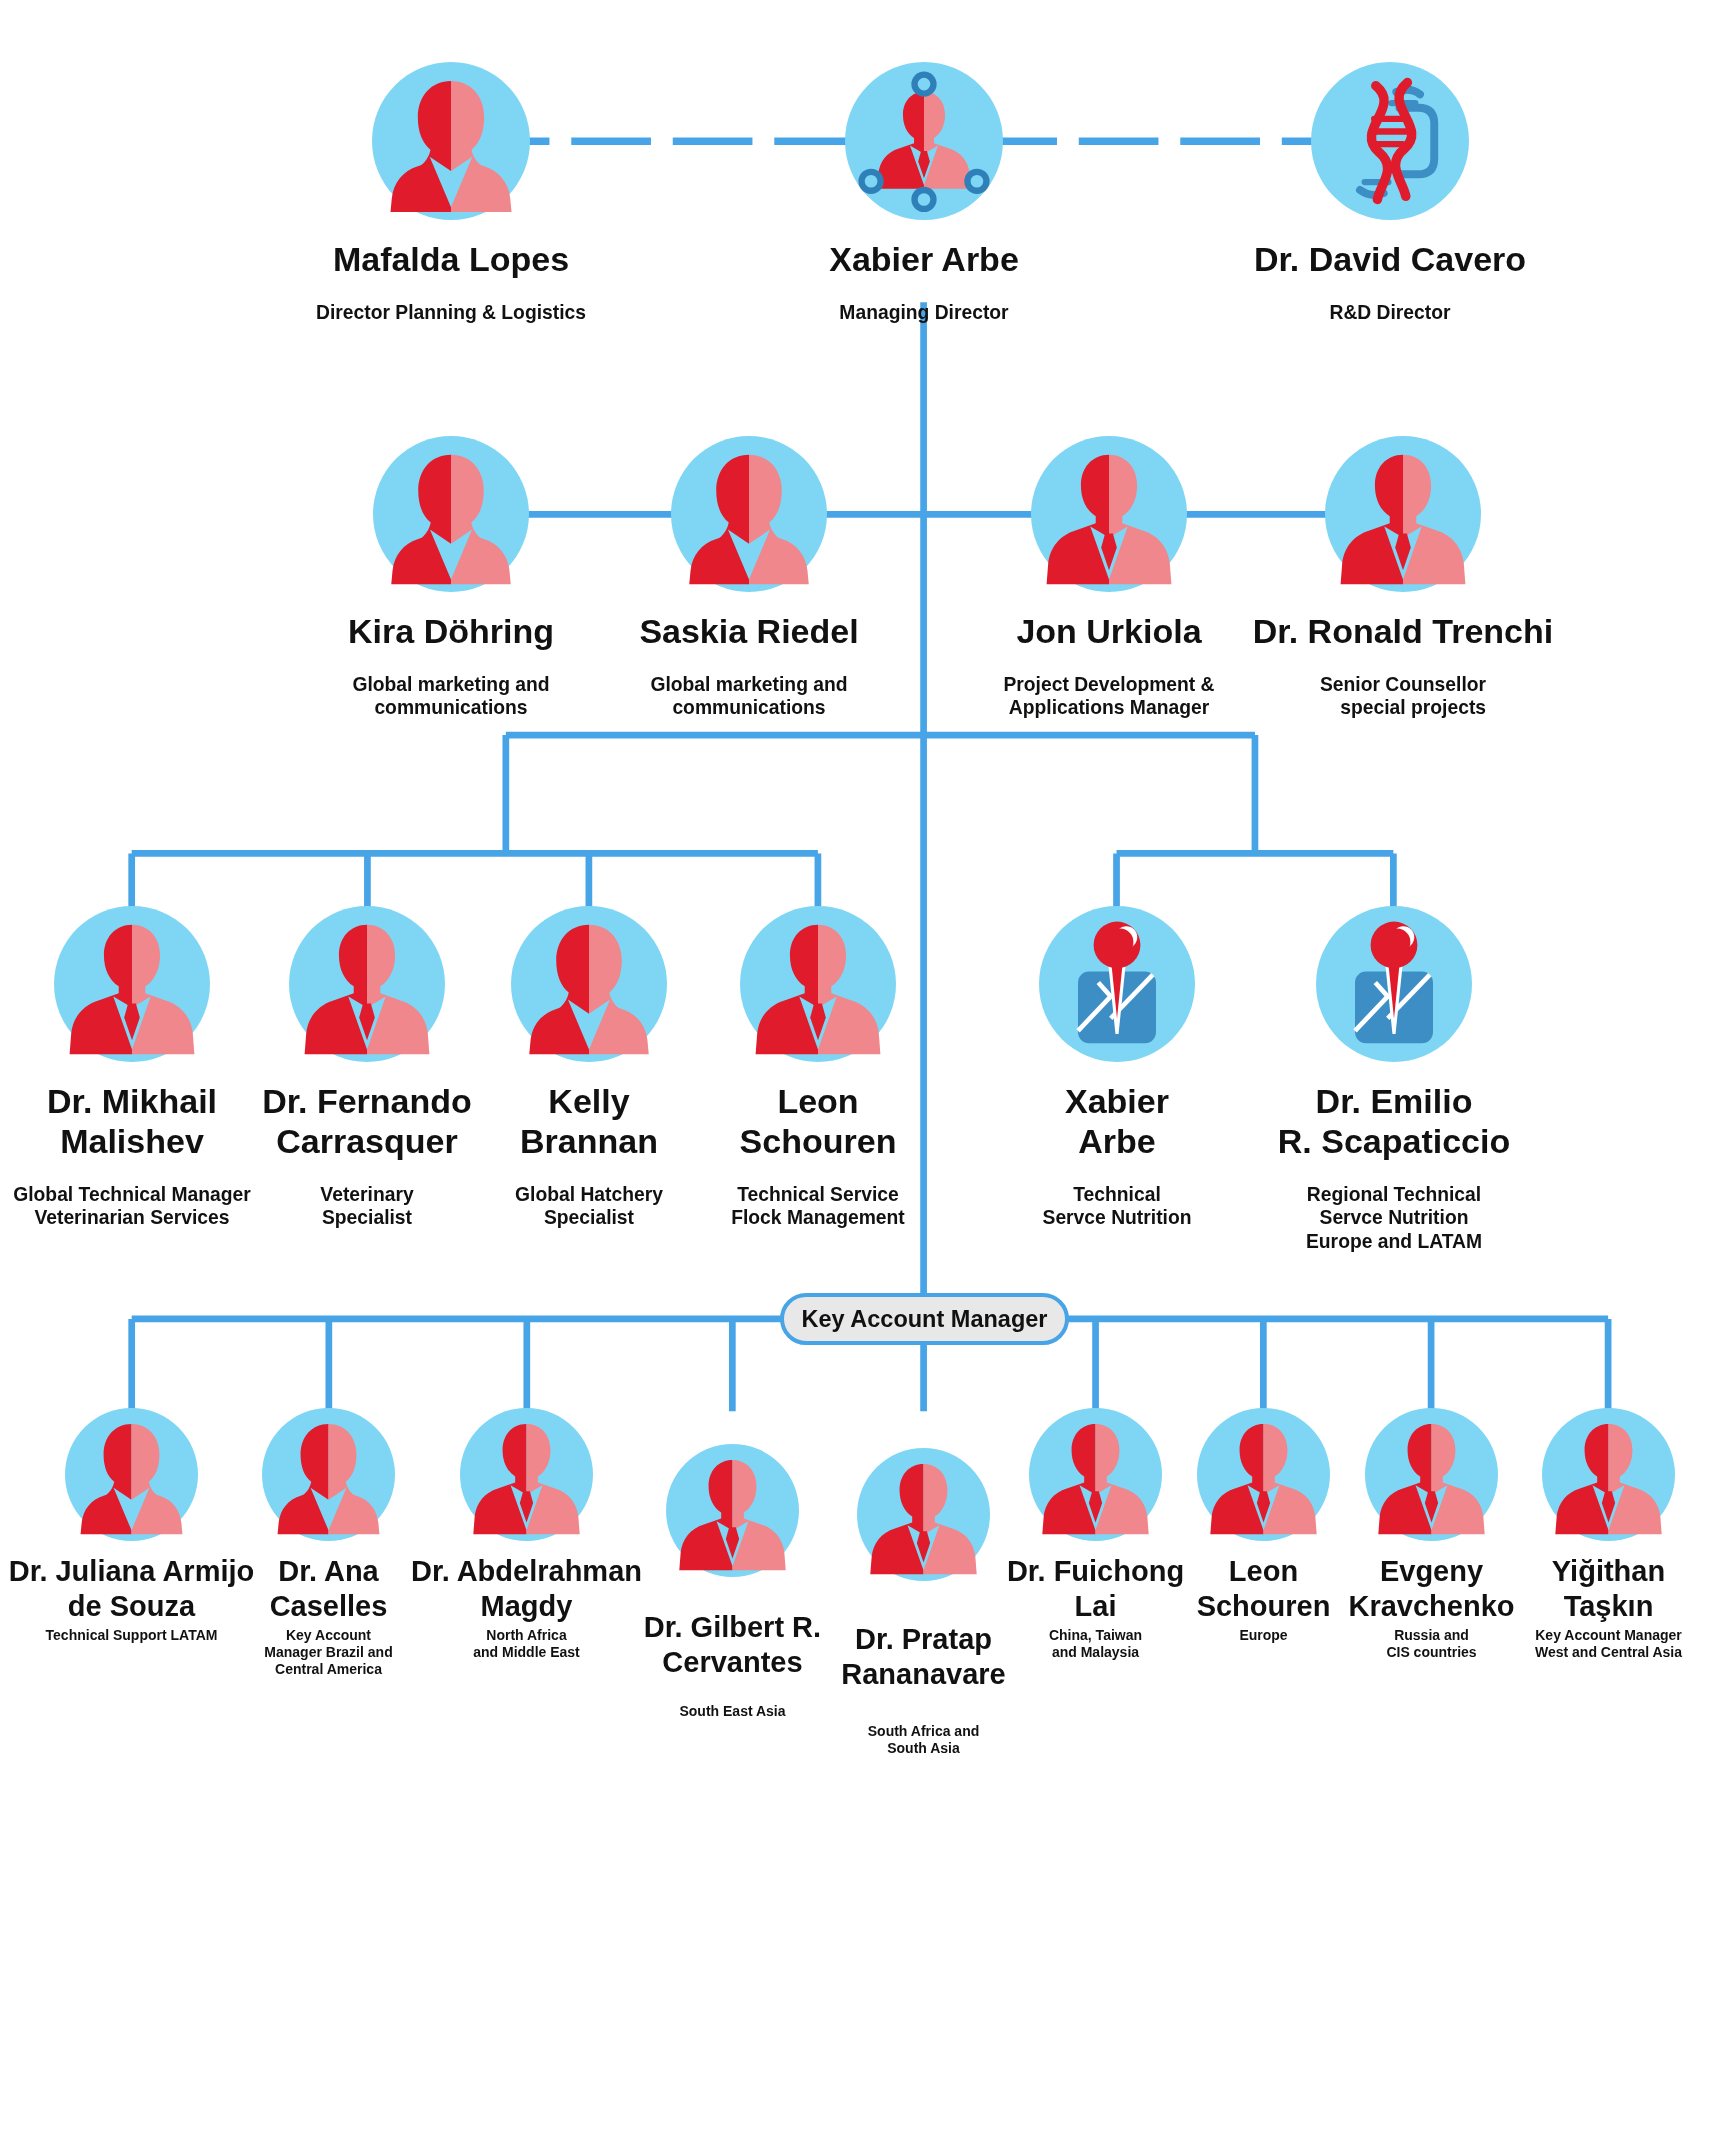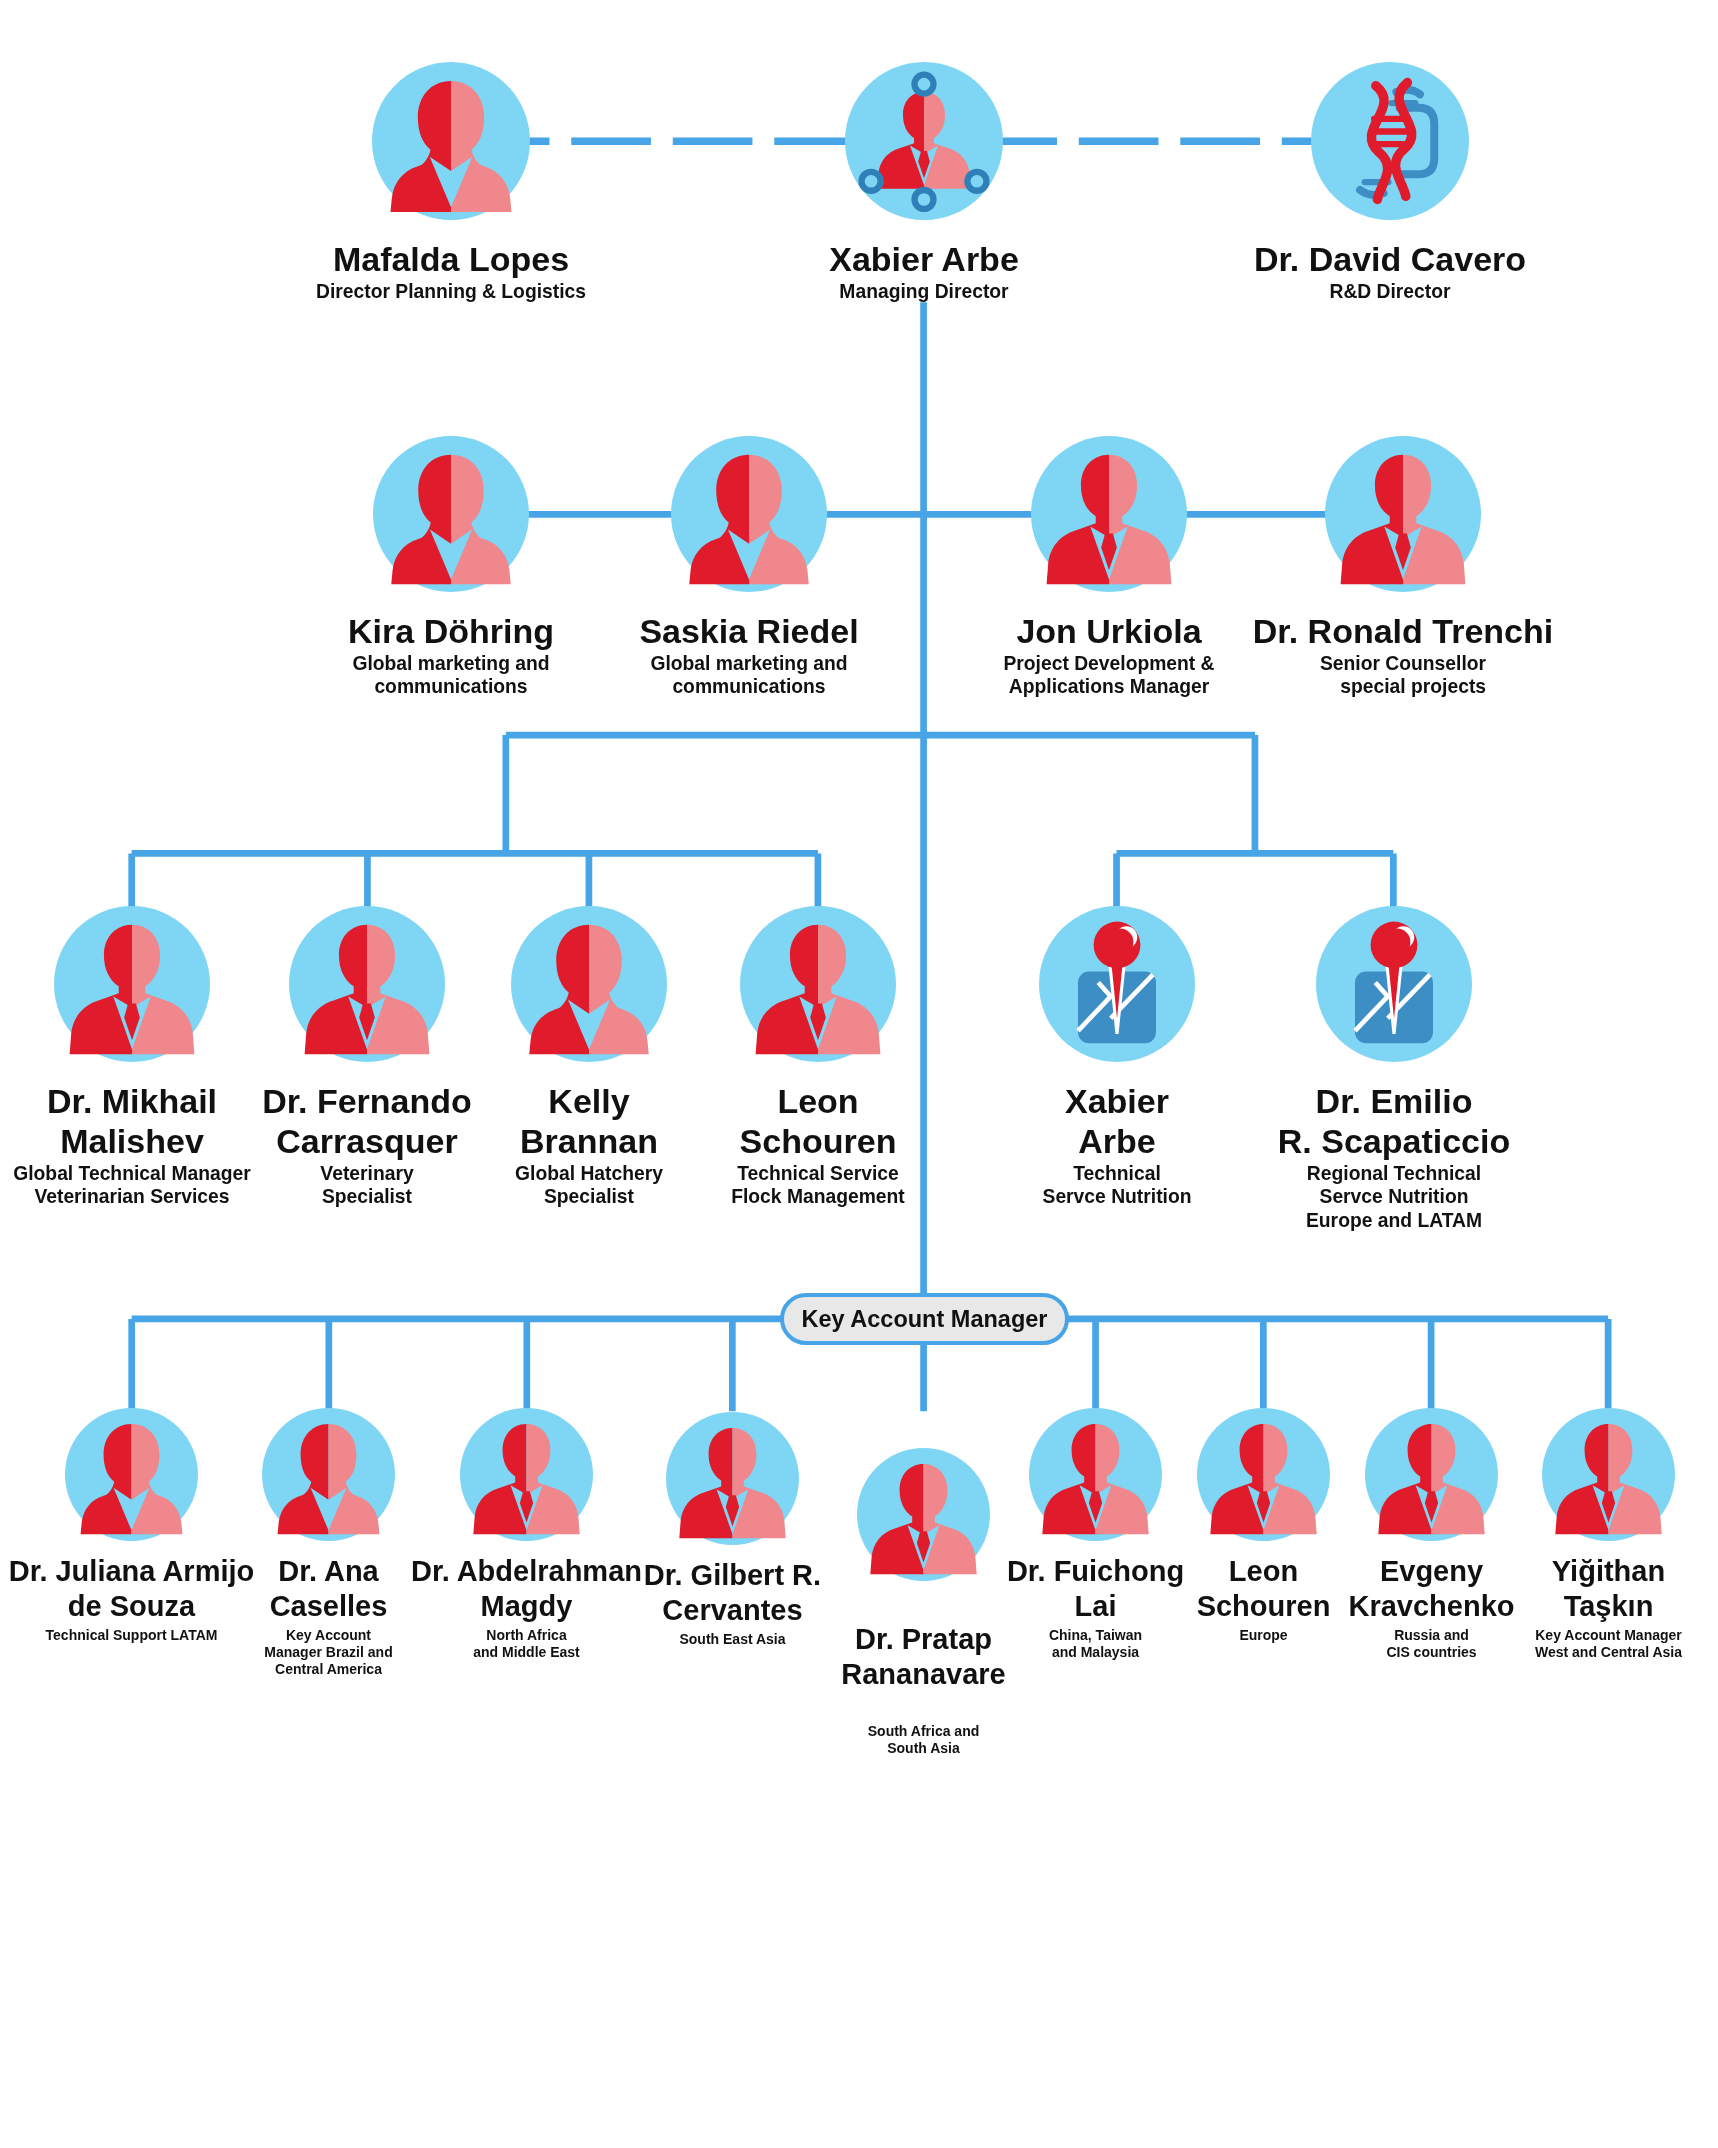--- a/index.html
+++ b/index.html
@@ -11,21 +11,21 @@
     position:relative; width:1718px; height:2148px; background:#ffffff; overflow:hidden;
     font-family:"Liberation Sans","DejaVu Sans",sans-serif; color:var(--text);
   }
   #wires{position:absolute;left:0;top:0;}
   .person{position:absolute;display:flex;flex-direction:column;align-items:center;text-align:center;}
   .avatar{flex:0 0 auto;}
   .avatar svg{display:block;width:100%;height:100%;}
   .name{font-weight:bold;color:var(--text);white-space:nowrap;}
   .title{font-weight:bold;color:var(--text);white-space:nowrap;}
   .row-lg .name{font-size:34px;line-height:1.18;margin-top:18.5px;}
-  .row-lg .title{font-size:19.3px;line-height:1.22;margin-top:1px;}
+  .row-lg .title{font-size:19.3px;line-height:1.22;margin-top:22px;}
   .row-sm .name{font-size:29px;line-height:1.18;margin-top:13.4px;}
   .row-sm .title{font-size:14px;line-height:1.22;margin-top:4.2px;}
   .pill{
     position:absolute; left:780px; top:1293px; width:289px; height:52px;
     background:var(--pill-fill); border:4.2px solid var(--accent); border-radius:30px;
     box-sizing:border-box; display:flex; align-items:center; justify-content:center;
     font-size:23.5px; font-weight:bold; color:var(--text); white-space:nowrap;
   }
 </style>
 </head>
@@ -288,21 +288,21 @@
             <circle cx="50" cy="50" r="50" fill="var(--circle)"></circle>
             <use href="#gp-male" clip-path="url(#clipL)" fill="var(--dark-red)"></use>
             <use href="#gp-male" clip-path="url(#clipR)" fill="var(--light-red)"></use>
             <path d="M38 58 L50 92 L62 58 L50 65 Z" fill="var(--circle)"></path>
             <path d="M47.5 62.5 h5 l2.5 9 -5 14.5 -5 -14.5 z" fill="var(--dark-red)"></path>
           </svg>
         </div>
         <div class="name">Dr. Abdelrahman<br>Magdy</div>
         <div class="title">North Africa<br>and Middle East</div>
       </div>
-      <div class="person row-sm" style="left: 590px; top: 1412px; width: 285px;">
+      <div class="person row-sm" style="left: 590px; top: 1444px; width: 285px; gap: 20px;">
         <div class="avatar" style="width:133px;height:133px">
           <svg viewBox="0 0 100 100">
             <circle cx="50" cy="50" r="50" fill="var(--circle)"></circle>
             <use href="#gp-male" clip-path="url(#clipL)" fill="var(--dark-red)"></use>
             <use href="#gp-male" clip-path="url(#clipR)" fill="var(--light-red)"></use>
             <path d="M38 58 L50 92 L62 58 L50 65 Z" fill="var(--circle)"></path>
             <path d="M47.5 62.5 h5 l2.5 9 -5 14.5 -5 -14.5 z" fill="var(--dark-red)"></path>
           </svg>
         </div>
         <div class="name">Dr. Gilbert R.<br>Cervantes</div>

